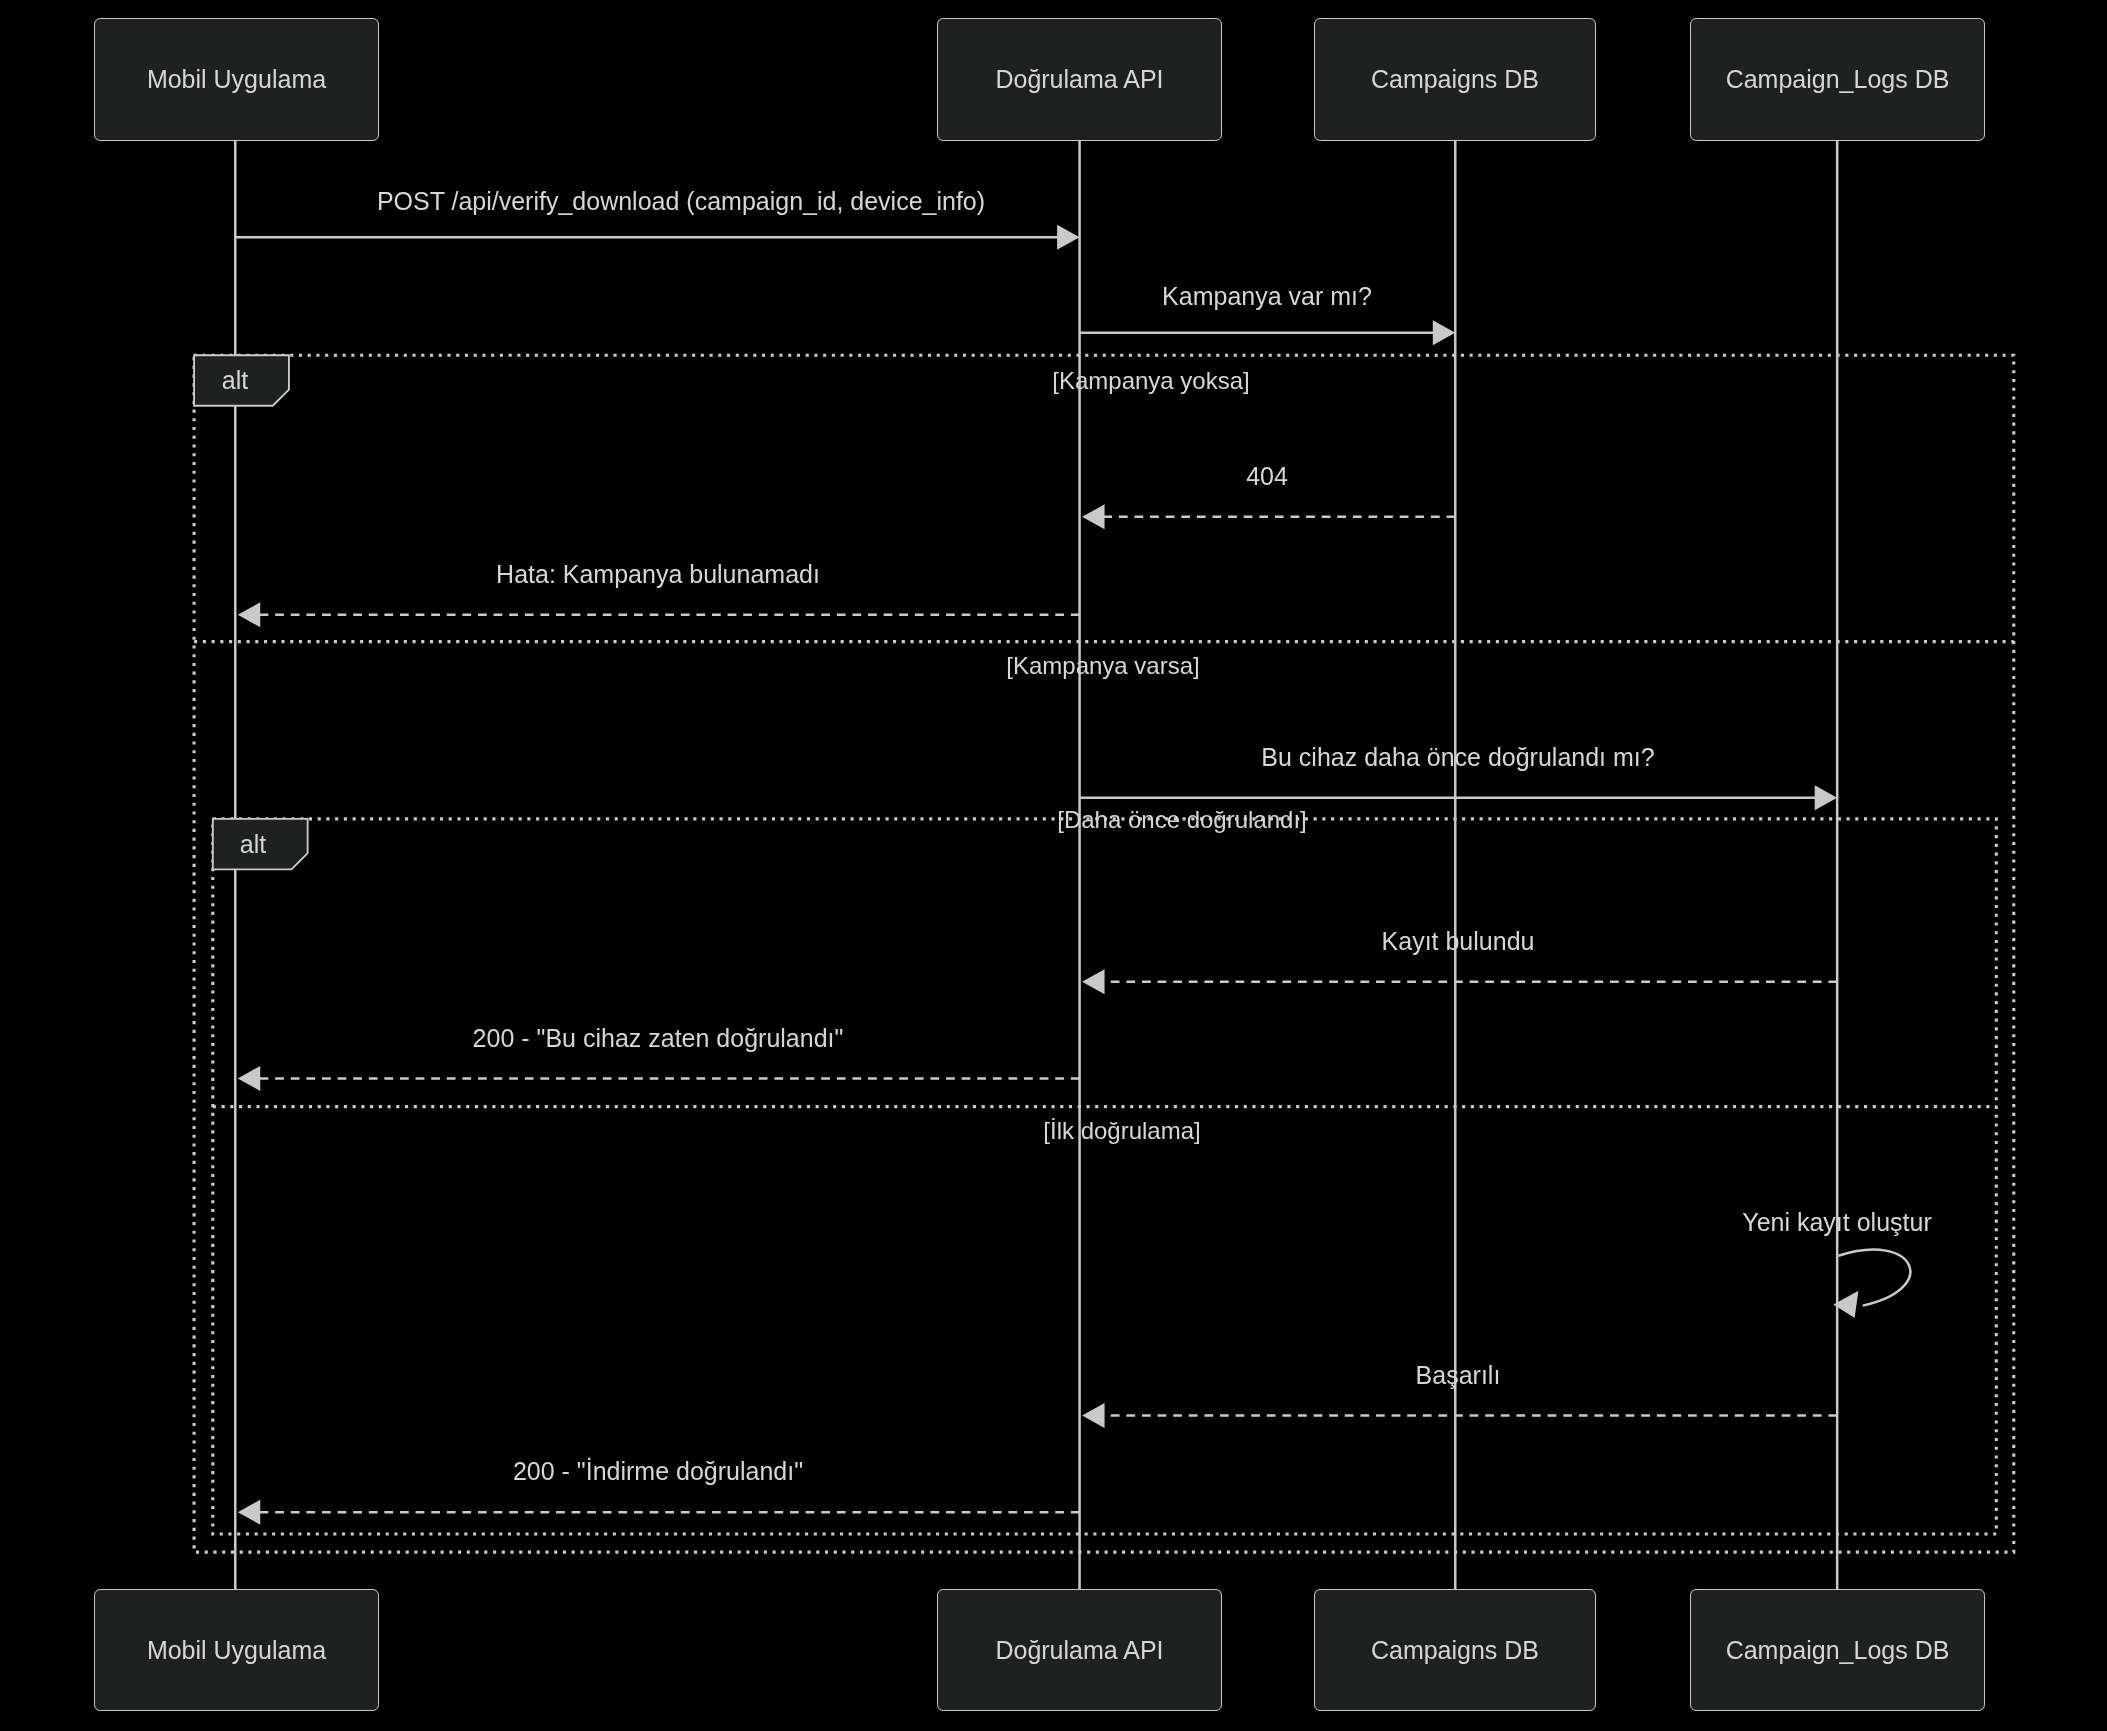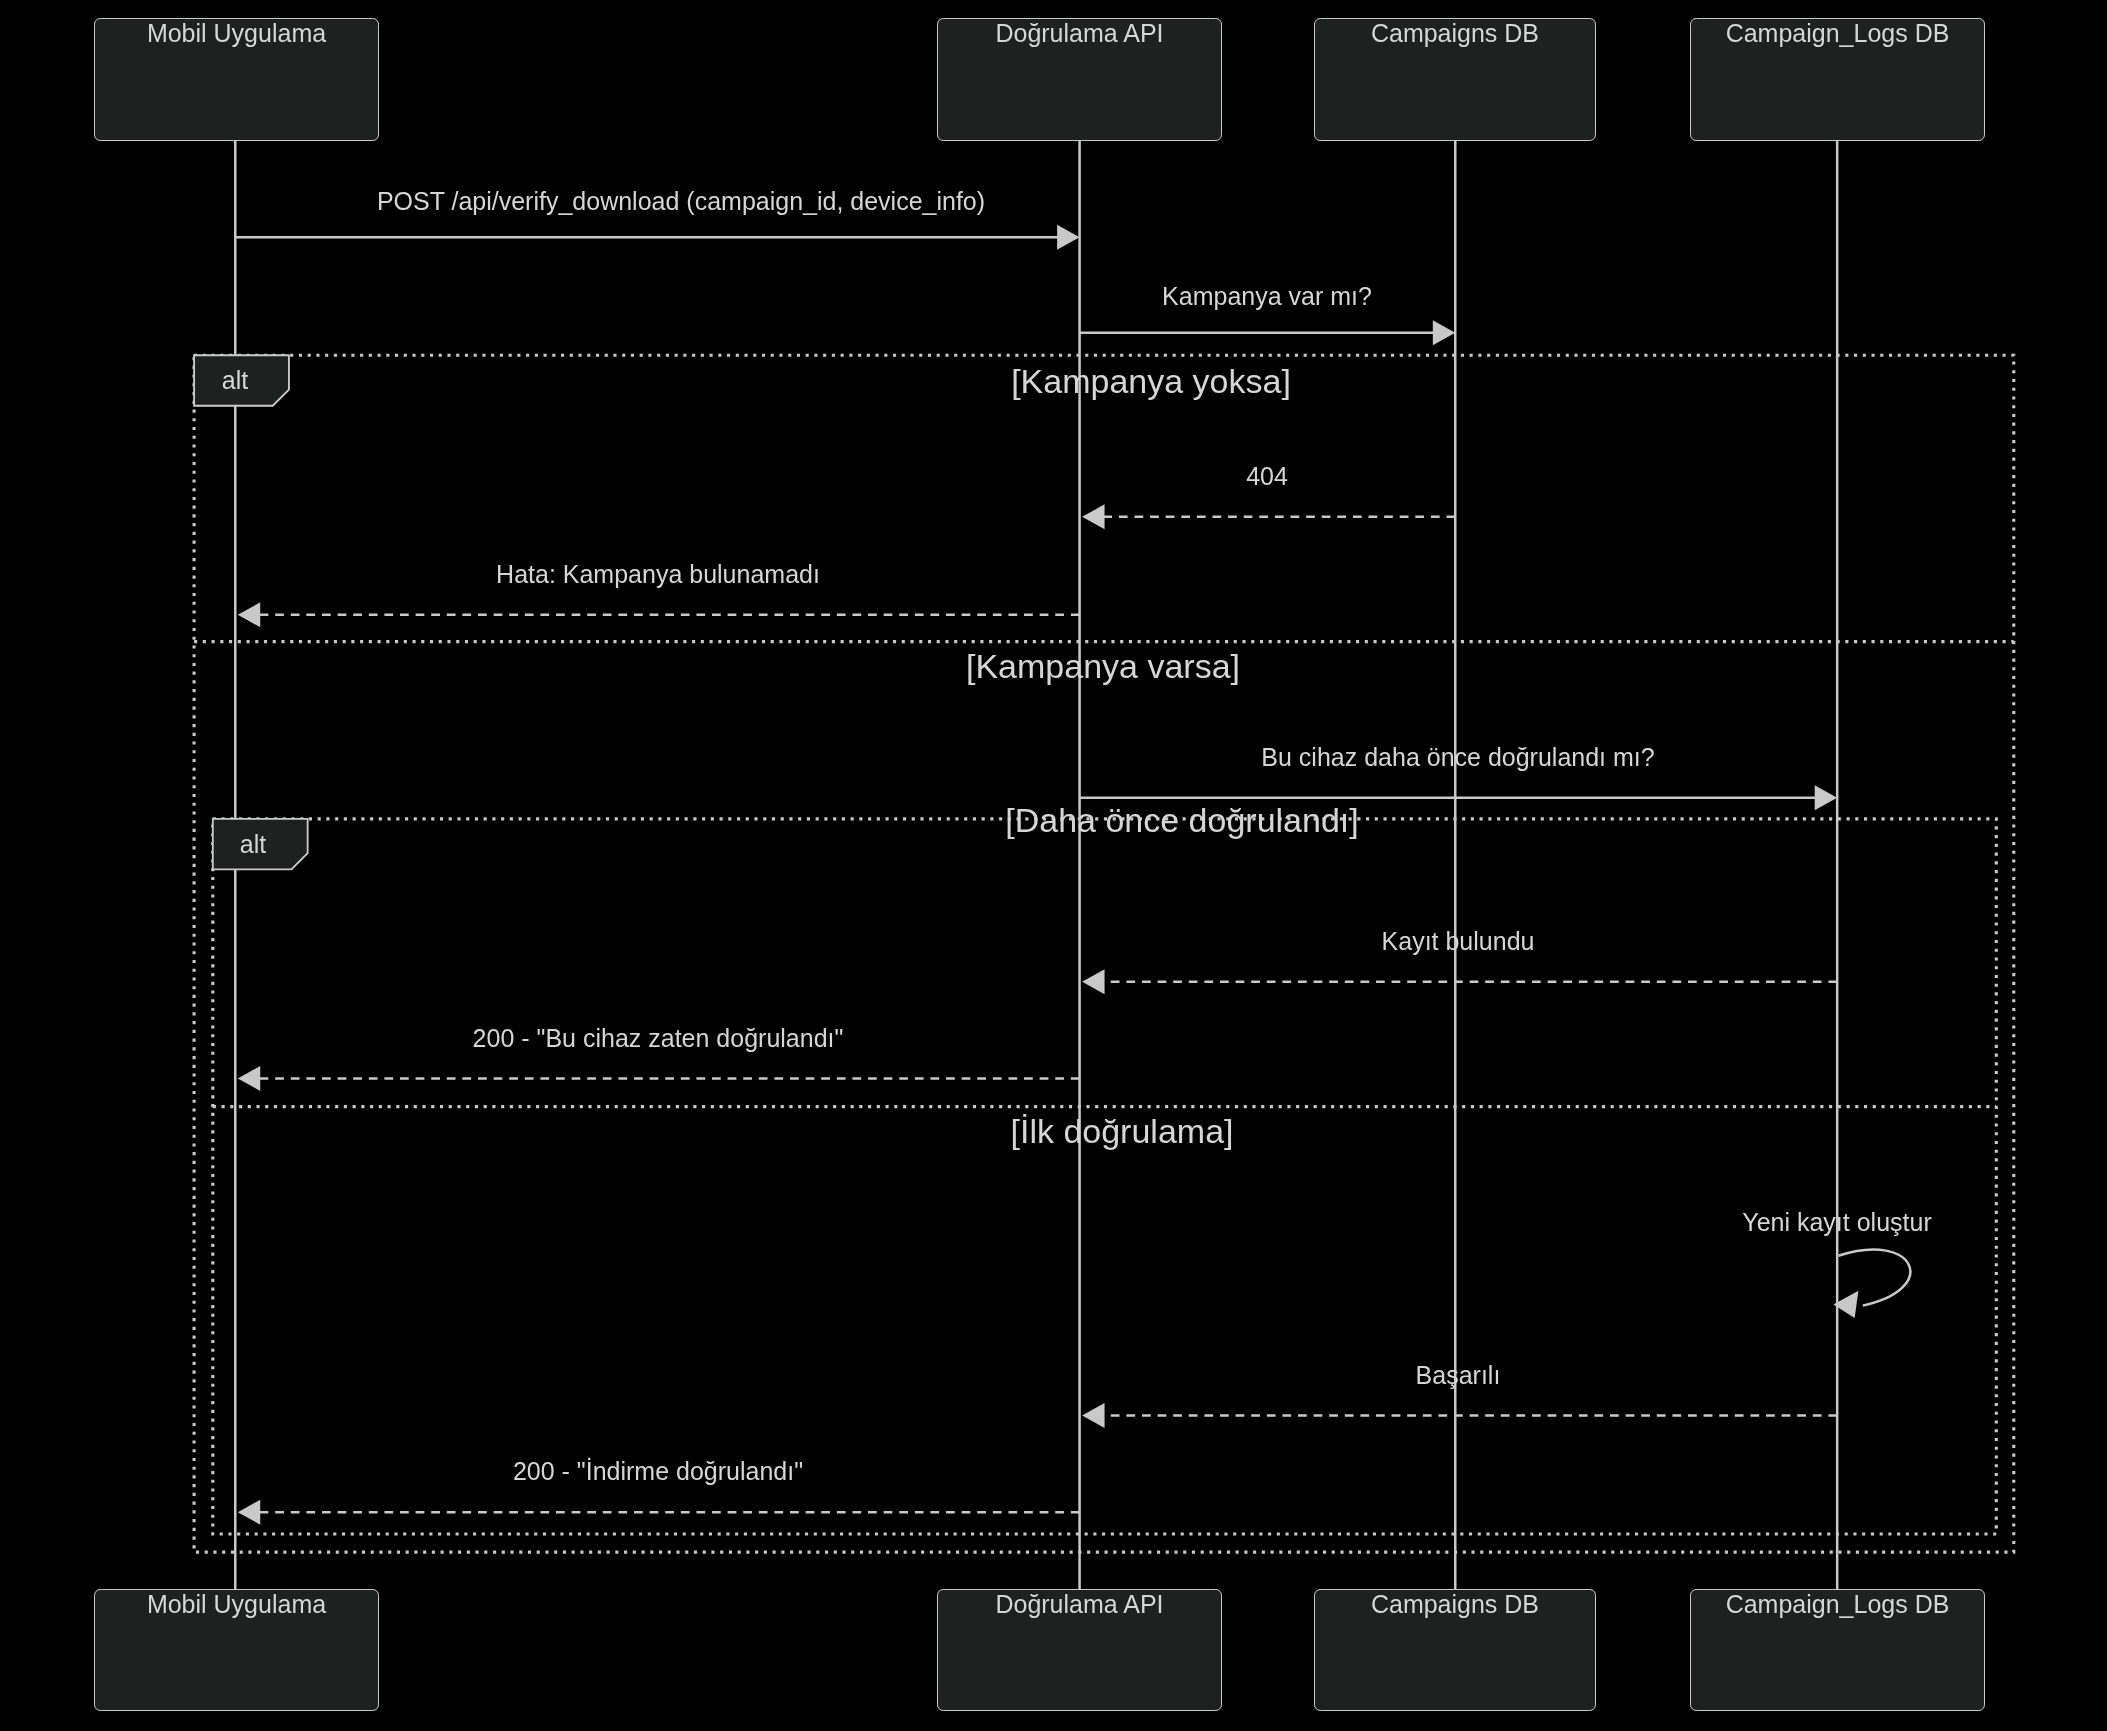--- a/index.html
+++ b/index.html
@@ -9,35 +9,35 @@
     background:#000000;
     font-family:"Liberation Sans", "DejaVu Sans", sans-serif;
     overflow:hidden;
   }
   #wires{position:absolute;left:0;top:0;}
   .actor-box{
     position:absolute;
     background:#1f2020;
     border:1.9px solid #c9c9c9;
     border-radius:6.2px;
-    display:flex;justify-content:center;
+    display:flex;align-items:center;justify-content:center;
     color:#d6d6d6;font-size:25px;
     box-sizing:border-box;
   }
   .msg-label{
     position:absolute;
     transform:translate(-50%,-50%);
     white-space:nowrap;
     color:#d6d6d6;font-size:25px;
   }
   .cond-label{
     position:absolute;
     transform:translate(-50%,-50%);
     white-space:nowrap;
-    color:#d6d6d6;font-size:34px;
+    color:#d6d6d6;font-size:24px;
   }
   .alt-tag{
     position:absolute;
     transform:translate(-50%,-50%);
     color:#d6d6d6;font-size:25px;text-align:right;
   }
 </style>
 </head>
 <body>
 

